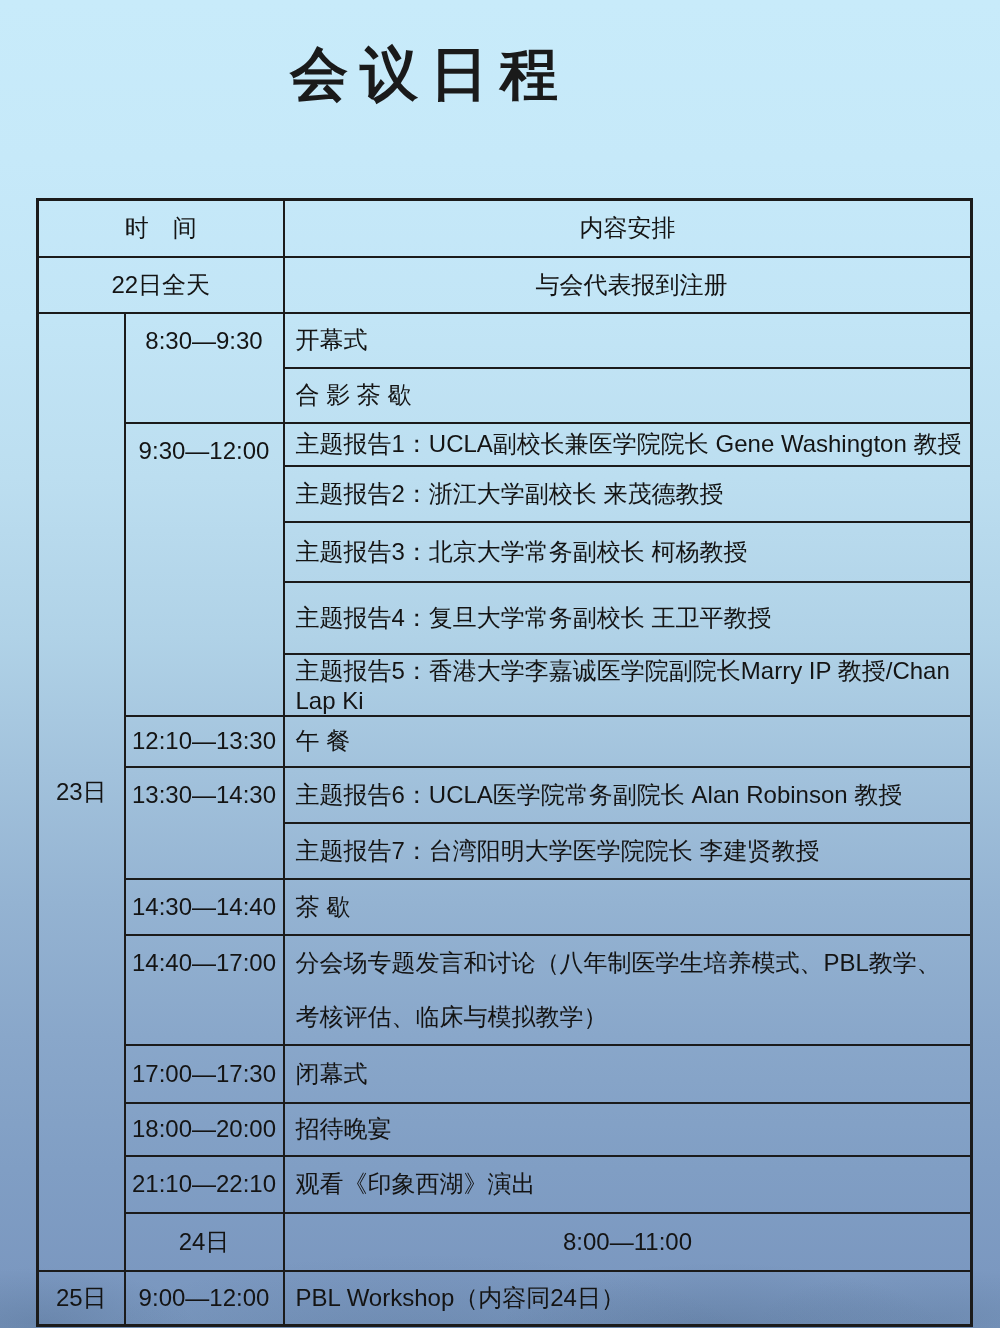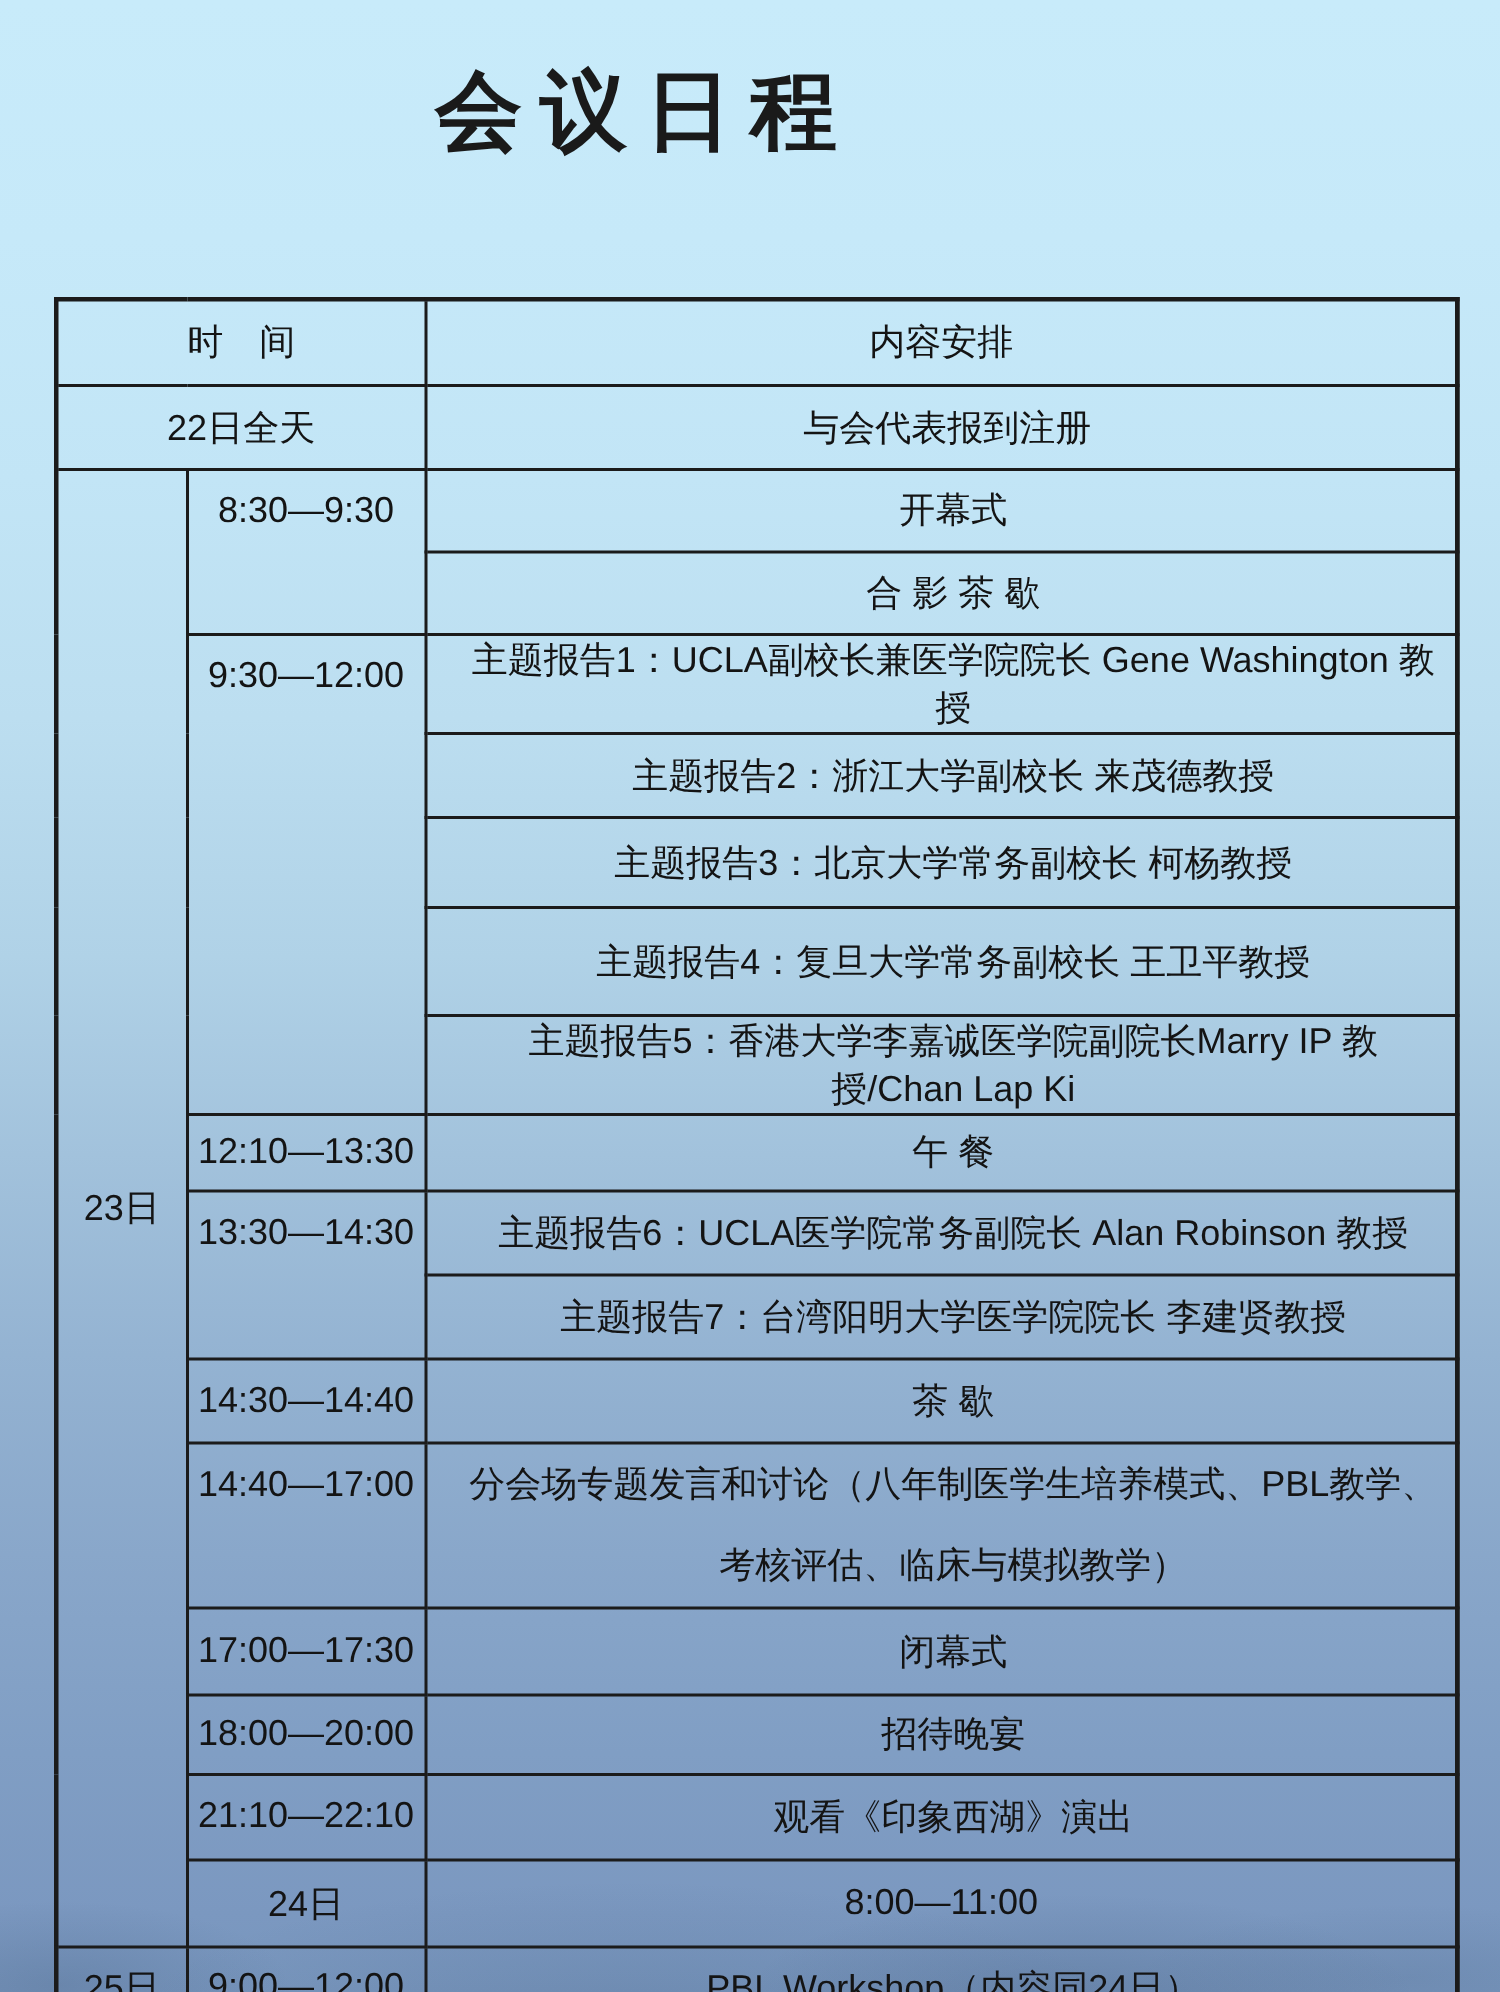--- a/index.html
+++ b/index.html
@@ -64,21 +64,21 @@
   th.hdr { font-weight: bold; font-size: 25px; text-align: center; }
   td.date { text-align: center; }
   td.time { text-align: center; }
   td.time.span { vertical-align: top; }
   td.time.span .tt {
     height: 55px;
     display: flex;
     align-items: center;
     justify-content: center;
   }
-  td.content { text-align: center; padding-left: 24px; padding-right: 8px; }
+  td.content { text-align: left; padding-left: 11px; padding-right: 8px; }
   td.content.center { text-align: center; padding-left: 16px; }
   td.content.twoline { line-height: 54px; }
 </style>
 </head>
 <body>
 
 <div class="bg-art"></div>
 
 <h1 class="page-title">会议日程</h1>
 

